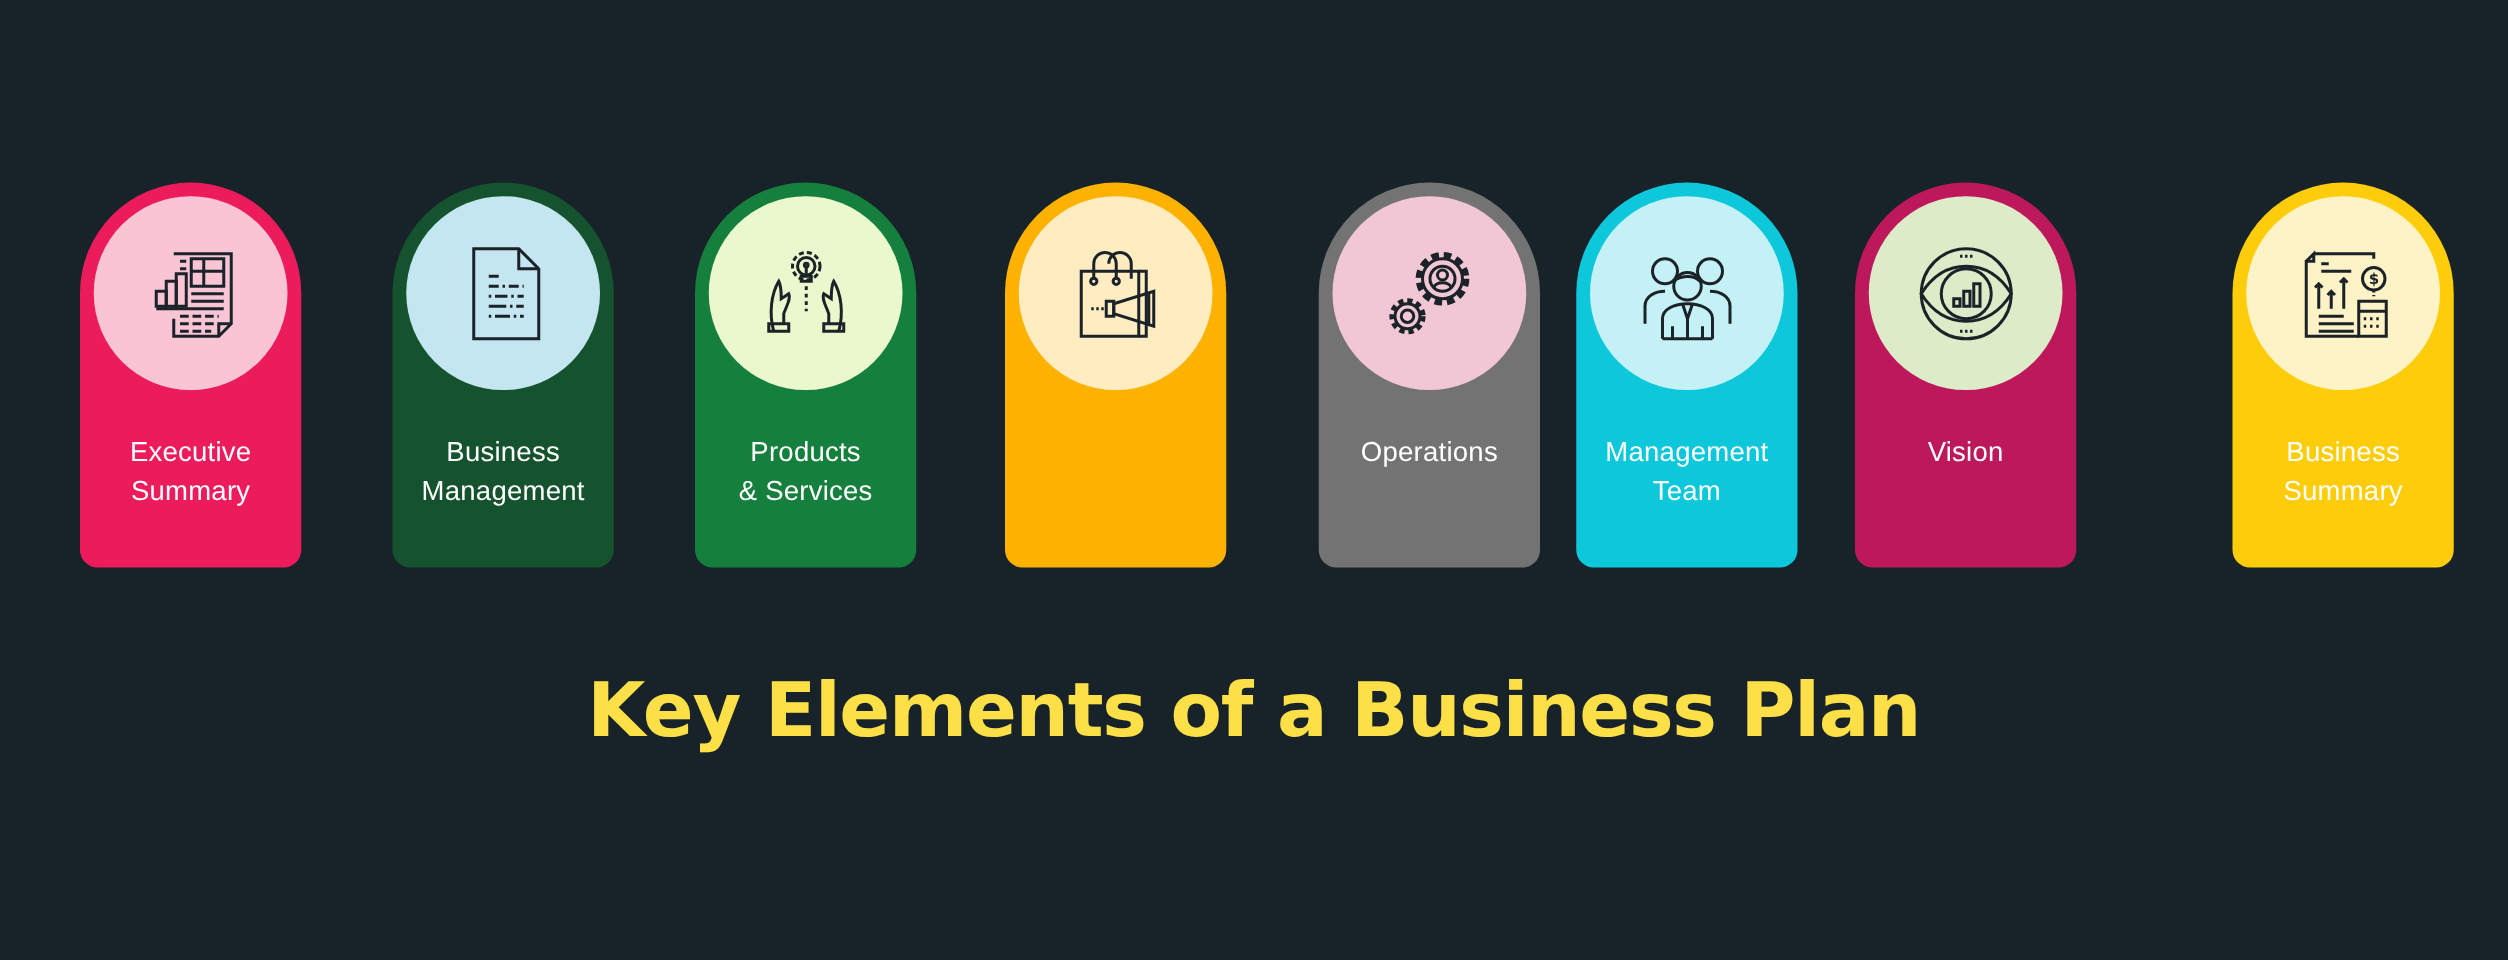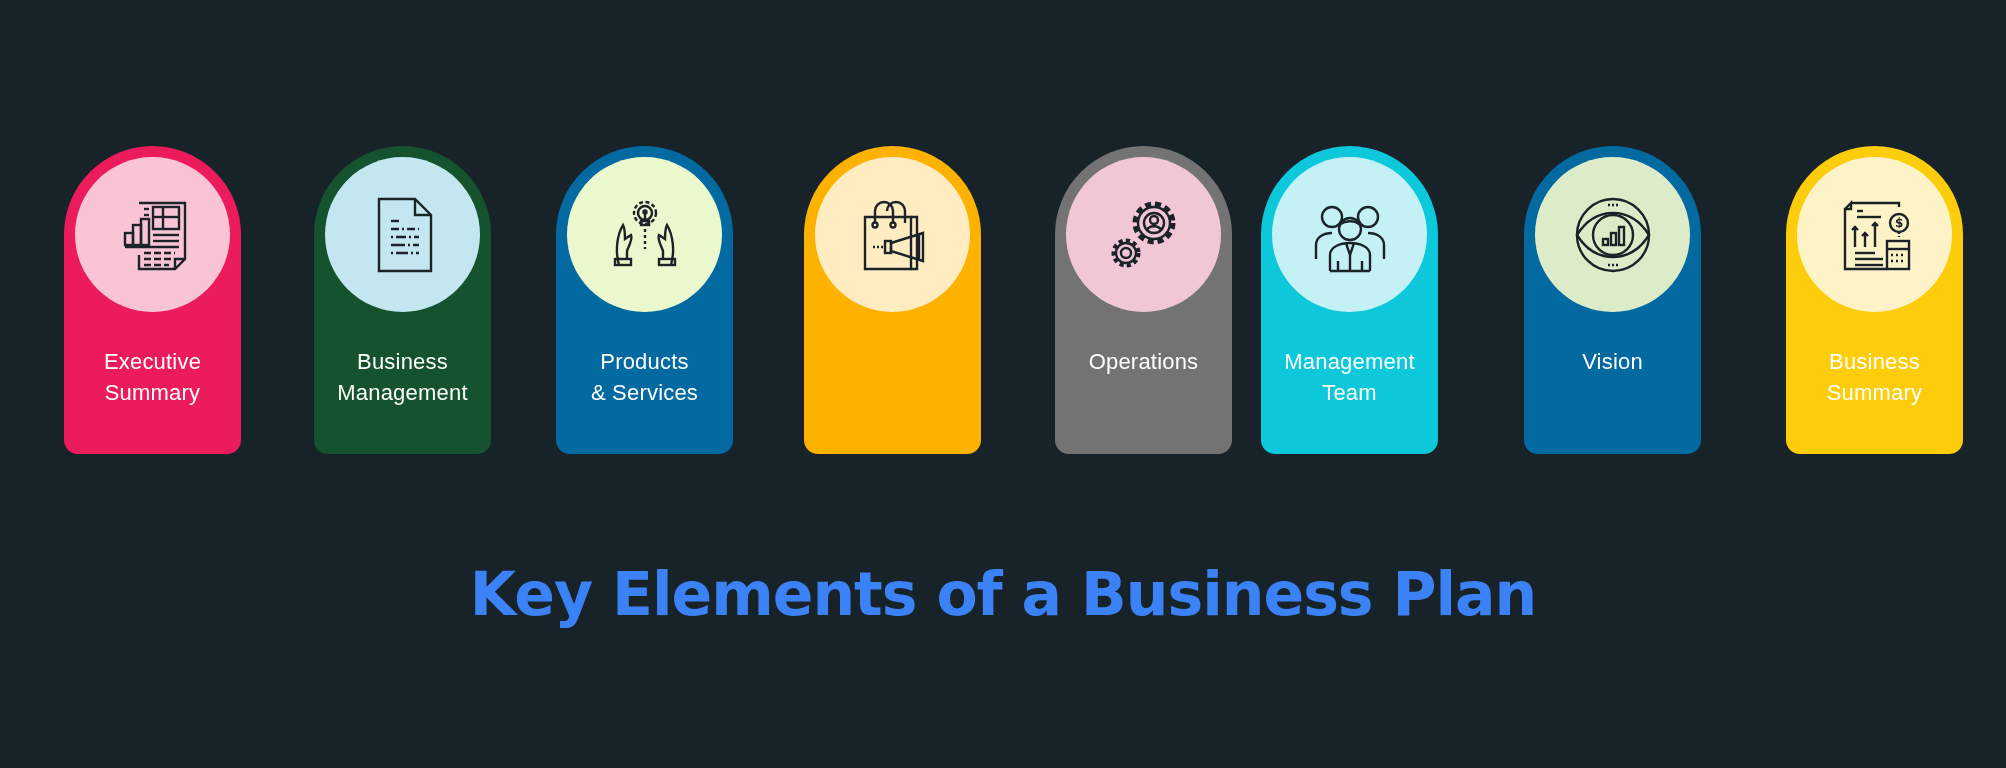--- a/index.html
+++ b/index.html
@@ -20,23 +20,23 @@
     display: flex; align-items: center; justify-content: center;
   }
   .circle svg { width: 80px; height: 80px; }
   .label {
     position: absolute; left: 0; right: 0; top: 200px;
     text-align: center; color: #ffffff;
     font-size: 22px; line-height: 31px; letter-spacing: 0.2px;
   }
   .title {
     position: absolute; left: 0; right: 0; top: 534px;
-    text-align: center; color: #3b82f6;
+    text-align: center; color: #fde047;
     font-family: "DejaVu Sans", sans-serif;
-    font-weight: bold; font-size: 60px; letter-spacing: -1px; margin-top: 25px;
+    font-weight: bold; font-size: 60px; letter-spacing: -1px;
   }
 </style>
 </head>
 <body>
 
 <div>
   <div class="card" style="left: 64px; background: rgb(236, 28, 92);">
     <div class="circle" style="background: rgb(249, 197, 213);">
       <svg viewBox="0 0 80 80" fill="none" stroke="#1b2328" stroke-width="2.4">
         <path d="M26 8 H72 V64 L62 74 H26 V60"></path>
@@ -74,21 +74,21 @@
         <line x1="28" y1="50" x2="56" y2="50" stroke-dasharray="14 3 2 3"></line>
         <line x1="28" y1="58" x2="56" y2="58" stroke-dasharray="2 3 12 3"></line>
       </svg>
     </div>
     <div class="label">
         <div>Business</div>
         <div>Management</div>
       </div>
   </div>
 
-  <div class="card" style="left: 556px; background: #0369a1;">
+  <div class="card" style="left: 556px; background: #15803d;">
     <div class="circle" style="background: rgb(235, 248, 206);">
       <svg viewBox="0 0 80 80" fill="none" stroke="#1b2328" stroke-width="2.4">
         <circle cx="40" cy="18" r="11" stroke-dasharray="4 2.5"></circle>
           <circle cx="40" cy="18" r="7"></circle>
         <circle cx="40" cy="17" r="1.5"></circle>
           <line x1="40" y1="19" x2="40" y2="24"></line>
           <rect x="36" y="26" width="8" height="4"></rect>
         <line x1="40" y1="34" x2="40" y2="54" stroke-dasharray="3 3"></line>
         <path d="M14 70 C10 56 12 40 18 30 C20 34 20 40 20 44 L26 40 C28 44 24 50 22 56 L22 64"></path>
         <rect x="10" y="64" width="16" height="6"></rect>
@@ -154,21 +154,21 @@
           <line x1="52" y1="66" x2="52" y2="76"></line>
           <line x1="20" y1="76" x2="60" y2="76"></line>
       </svg>
     </div>
     <div class="label">
         <div>Management</div>
         <div>Team</div>
       </div>
   </div>
 
-  <div class="card" style="left: 1524px; background: #0369a1;">
+  <div class="card" style="left: 1484px; background: #be185d;">
     <div class="circle" style="background: rgb(220, 236, 200);">
       <svg viewBox="0 0 80 80" fill="none" stroke="#1b2328" stroke-width="2.4">
         <path d="M4 40 C14 24 26 18 40 18 C54 18 66 24 76 40 C66 56 54 62 40 62 C26 62 14 56 4 40 Z"></path>
         <circle cx="40" cy="40" r="36"></circle>
           <circle cx="40" cy="40" r="20"></circle>
         <rect x="30" y="44" width="5" height="6"></rect>
           <rect x="38" y="38" width="5" height="12"></rect>
           <rect x="46" y="32" width="5" height="18"></rect>
         <line x1="35" y1="10" x2="45" y2="10" stroke-dasharray="2 2"></line>
           <line x1="35" y1="70" x2="45" y2="70" stroke-dasharray="2 2"></line>

